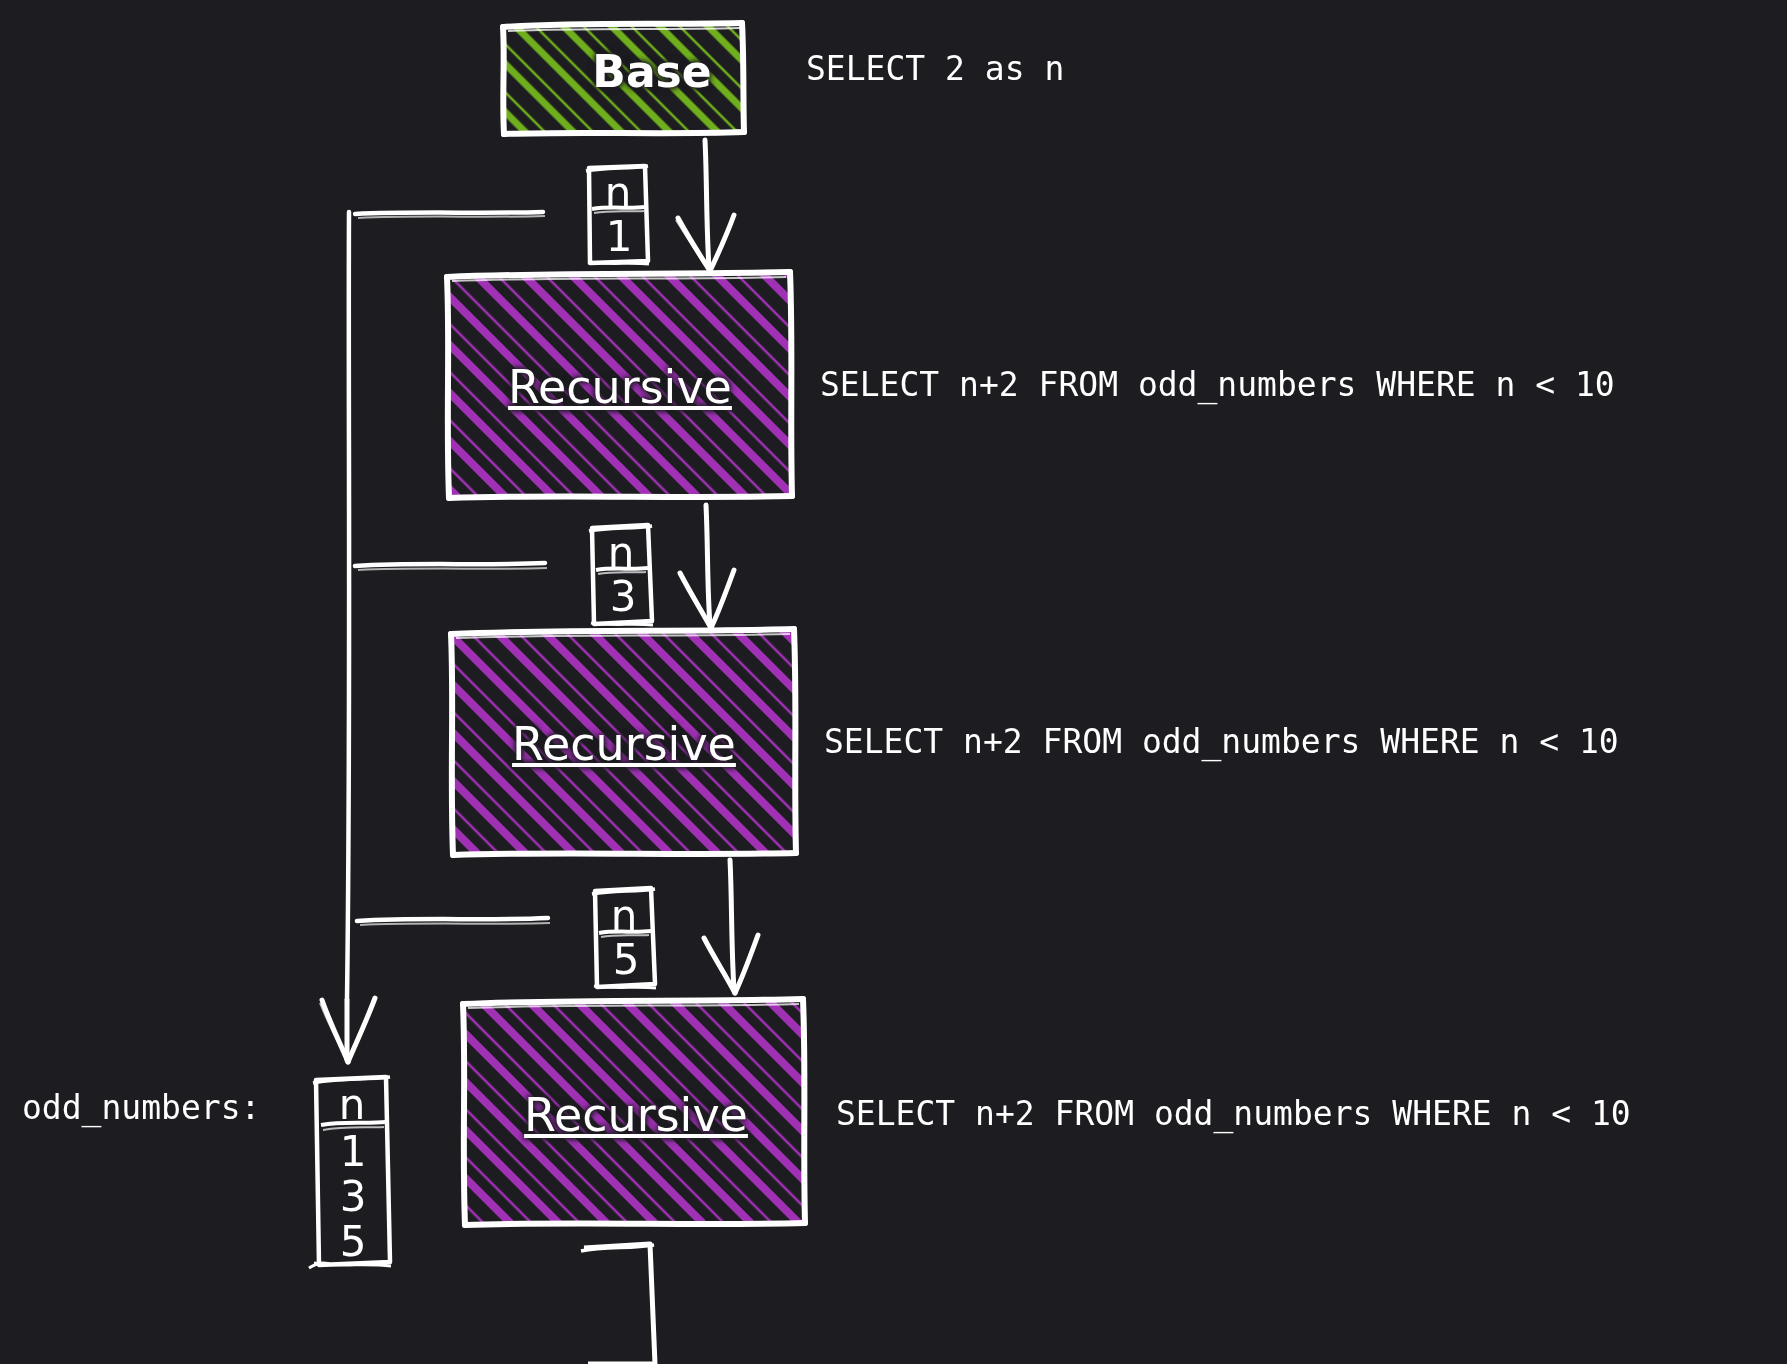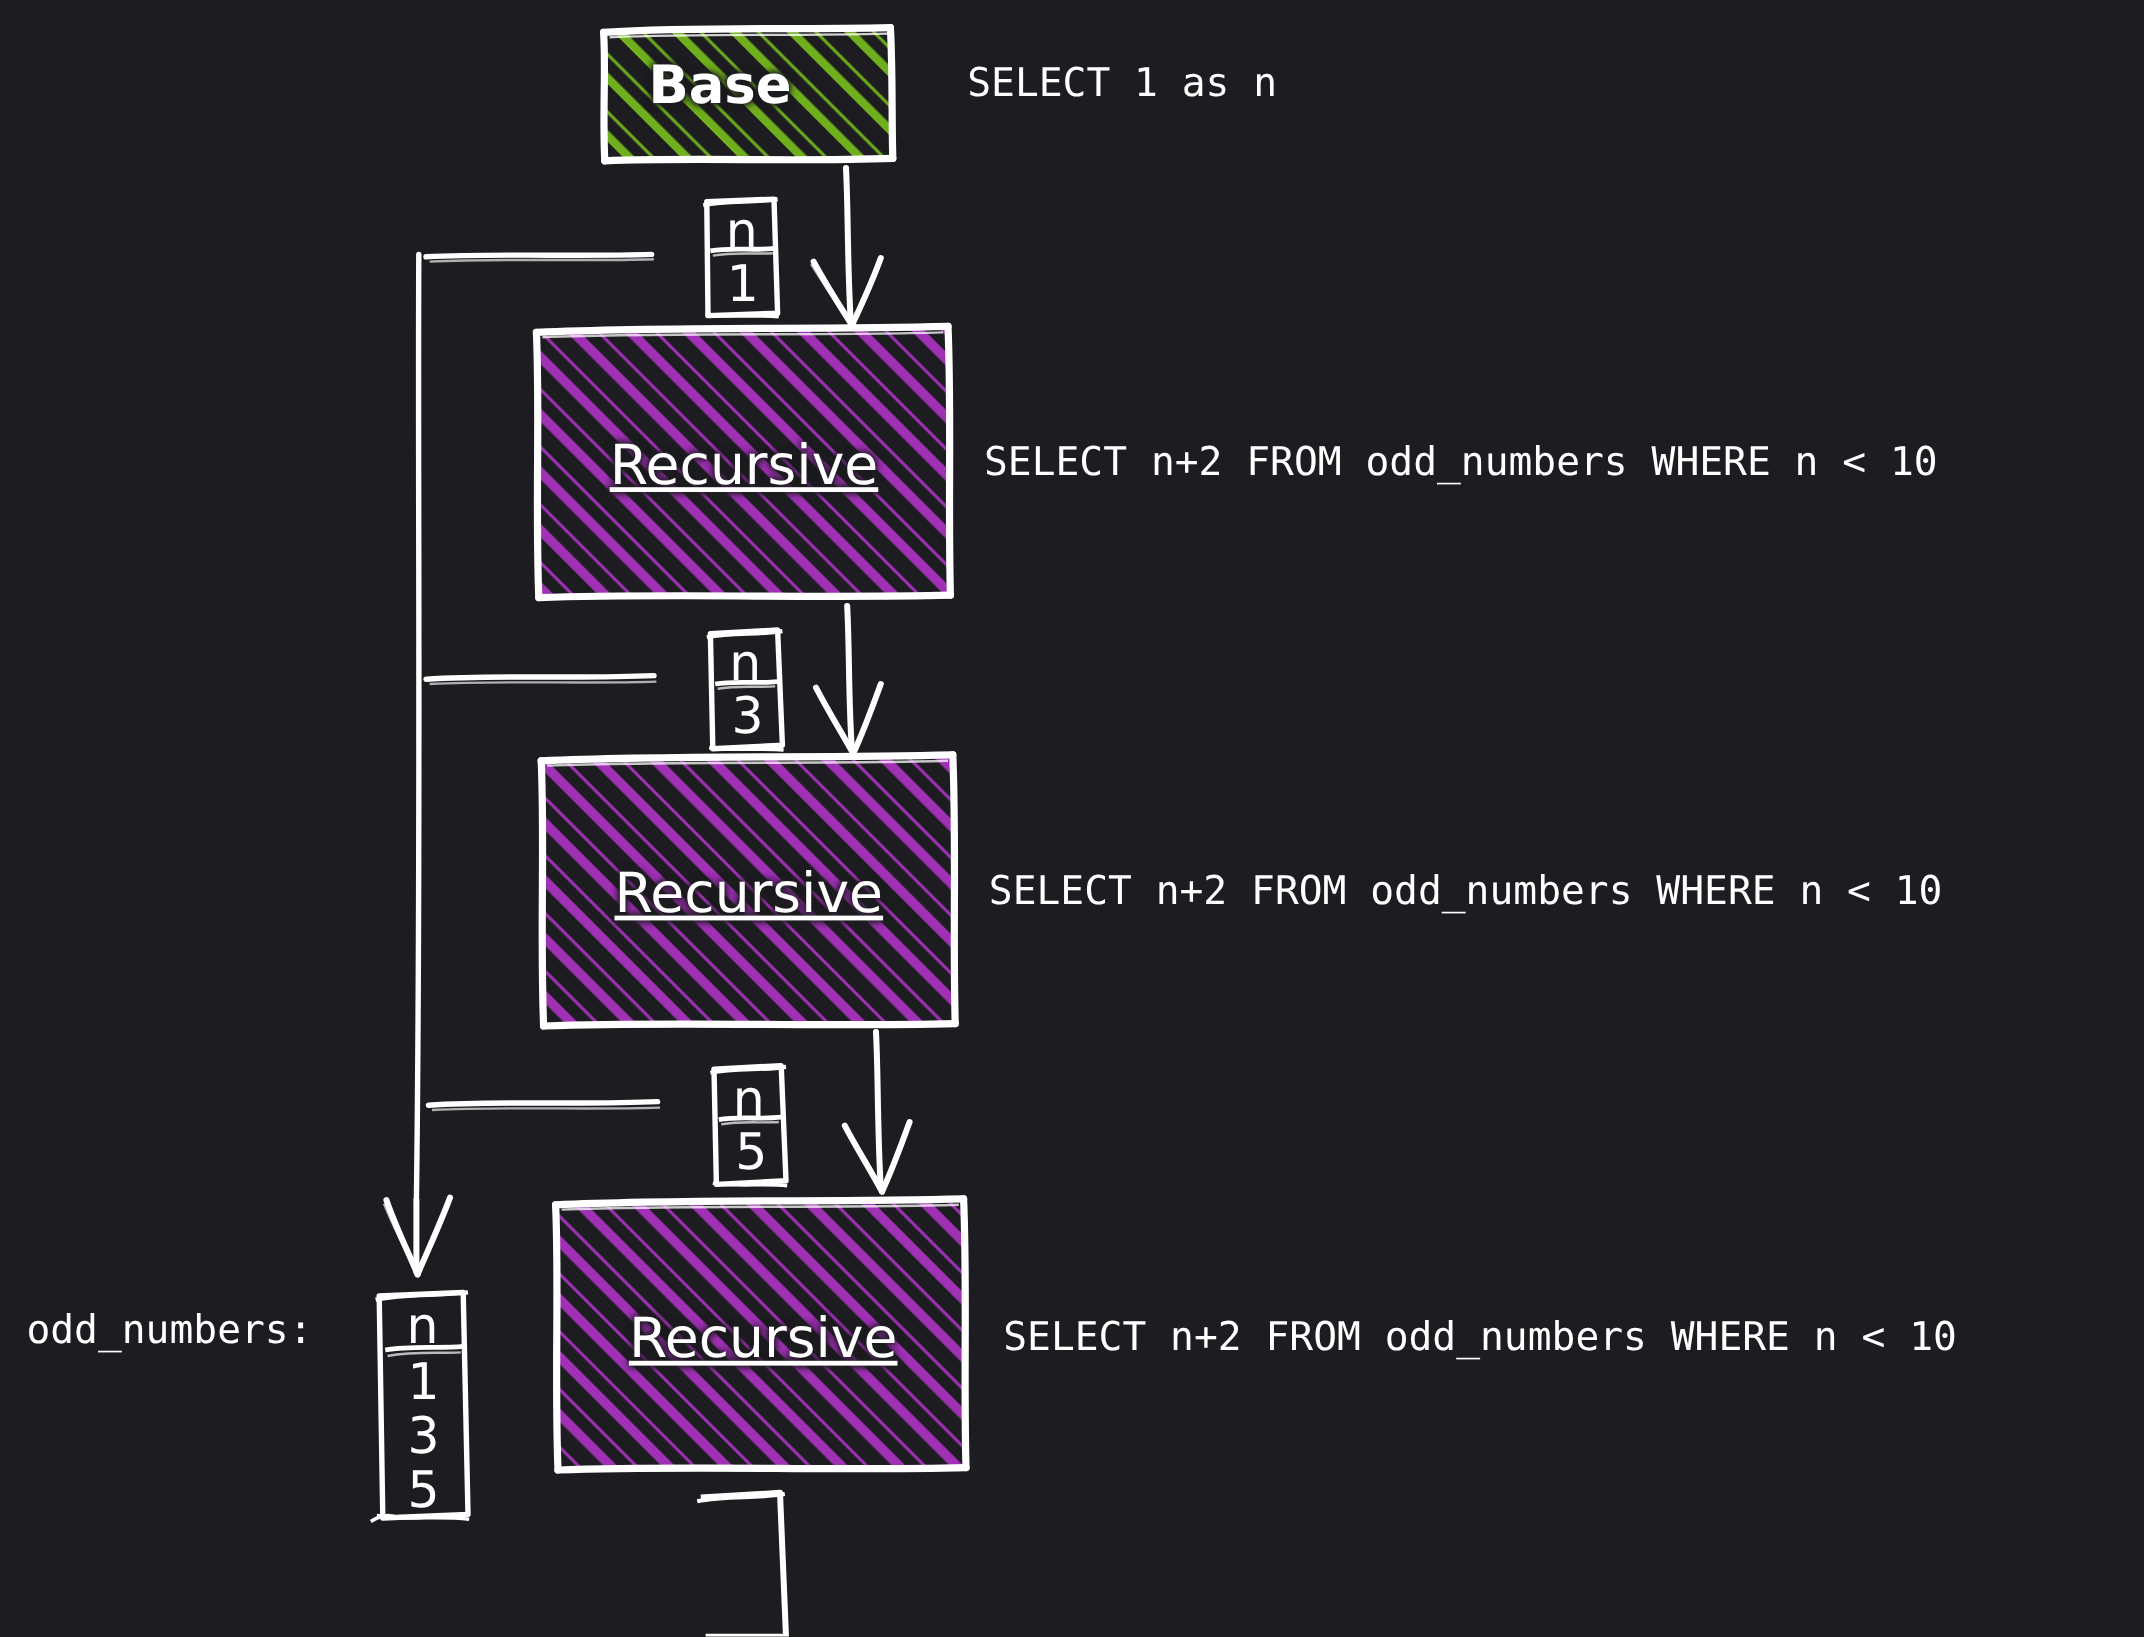--- a/index.html
+++ b/index.html
@@ -173,23 +173,23 @@
       <path d="M314 1263 C340 1267, 366 1263, 391 1266" stroke="#ffffff" stroke-width="3" fill="none"></path>
       <path d="M309 1268 C318 1262, 326 1262, 332 1265" stroke="#ffffff" stroke-width="3" fill="none"></path>
     </g>
 
     <g>
       <path d="M584 1248 L650 1244 L655 1364 L588 1364" fill="none" stroke="#ffffff" stroke-width="5" stroke-linejoin="round"></path>
       <path d="M581 1251 C605 1246, 630 1249, 654 1245" stroke="#ffffff" stroke-width="3.5" fill="none"></path>
     </g>
   </svg>
 
-  <div class="lbl basetext" style="left:480px; top:46px; width:240px; text-align:center;">Base</div>
-
-  <div class="lbl sql" style="left:806px; top:49px;">SELECT 1 as n</div>
+  <div class="lbl basetext" style="left:532px; top:46px; width:240px; text-align:center;">Base</div>
+
+  <div class="lbl sql" style="left:806px; top:49px;">SELECT 2 as n</div>
 
   <div class="lbl cell" style="left:589px; top:168px; width:58px;">n</div>
   <div class="lbl cell" style="left:590px; top:212px; width:58px;">1</div>
 
   <div class="lbl boxtext" style="left:448px; top:360px; width:344px; text-align:center;">Recursive</div>
   <div class="lbl sql" style="left:820px; top:365px;">SELECT n+2 FROM odd_numbers WHERE n &lt; 10</div>
 
   <div class="lbl cell" style="left:592px; top:528px; width:58px;">n</div>
   <div class="lbl cell" style="left:594px; top:572px; width:58px;">3</div>
 

